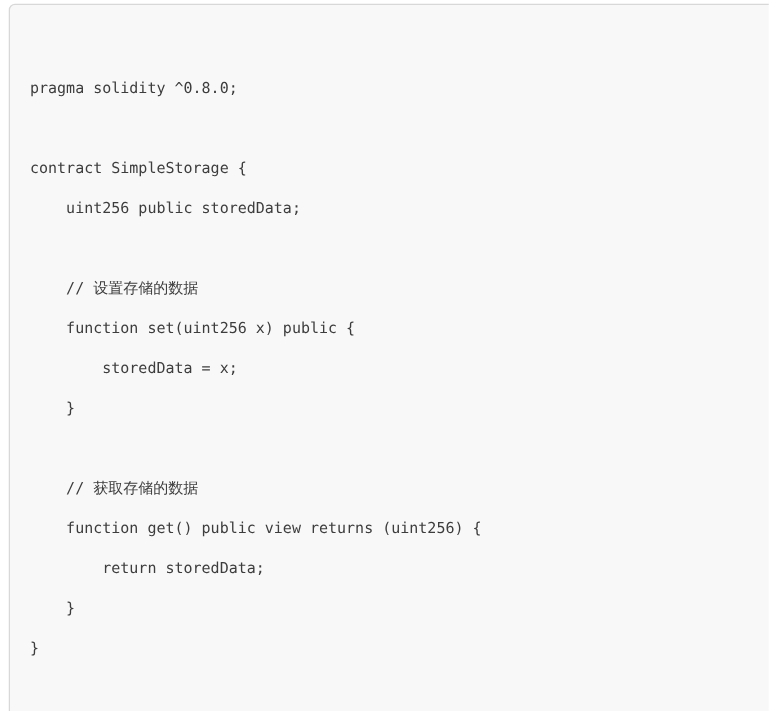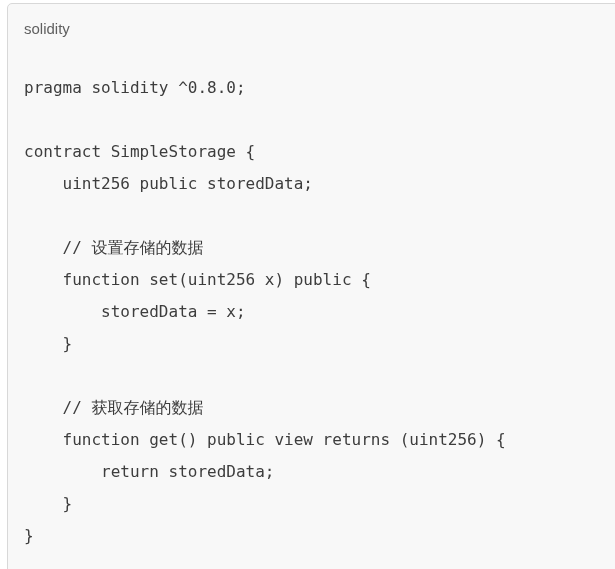--- a/index.html
+++ b/index.html
@@ -28,32 +28,31 @@
     }
     .code-lang-label {
       font-family: "Liberation Sans", sans-serif;
       font-size: 15px;
       line-height: 18px;
       color: #5f5f5f;
     }
     pre.code {
       margin: 34px 0 0 0;
       font-family: "DejaVu Sans Mono", "Liberation Mono", monospace;
-      font-size: 16px;
+      font-size: 12px;
       line-height: 32px;
       color: #3d3d3d;
       white-space: pre;
       -webkit-font-smoothing: antialiased;
     }
   </style>
 </head>
 <body>
 
 <div class="code-block">
-  <div class="code-lang-label">solidity</div>
   <pre class="code">pragma solidity ^0.8.0;
 
 contract SimpleStorage {
     uint256 public storedData;
 
     // 设置存储的数据
     function set(uint256 x) public {
         storedData = x;
     }
 

